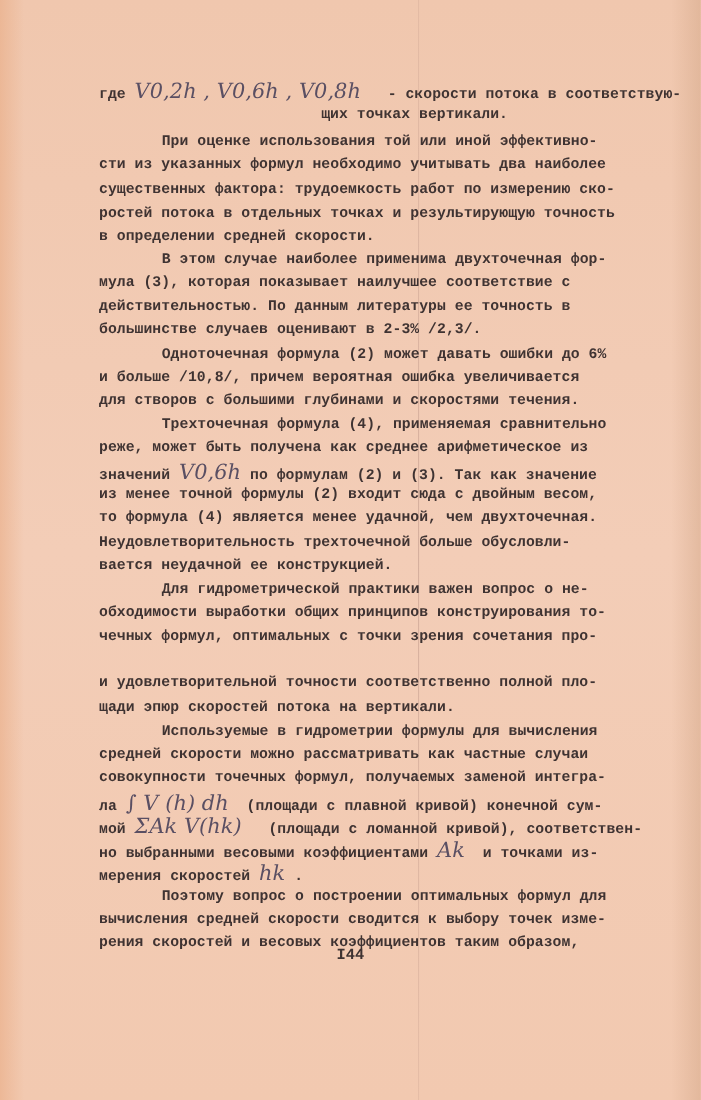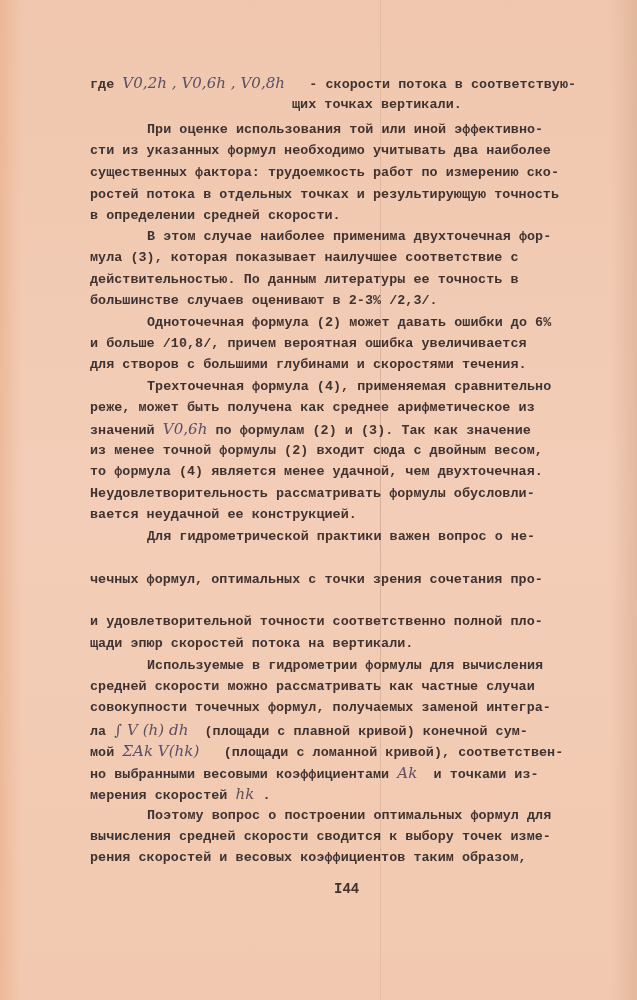--- a/index.html
+++ b/index.html
@@ -22,24 +22,24 @@
     position: absolute; left: 380px; top: 0; width: 1px; height: 1000px;
     background: linear-gradient(180deg, rgba(160,120,110,0.15), rgba(160,120,110,0.35), rgba(160,120,110,0.15));
   }
   .line {
     position: absolute; left: 90px; white-space: pre;
     letter-spacing: 0.05px; line-height: 20px;
   }
   .indent { left: 147px; }
   .hand {
     font-family: "DejaVu Serif", serif; font-style: italic; font-weight: normal;
-    color: #5a4f63; font-size: 15px;
+    color: #5a4f63; font-size: 19px;
   }
   .page-number {
-    position: absolute; left: 334px; top: 861px; font-size: 14px; margin-top: 20px;
+    position: absolute; left: 306px; top: 861px; font-size: 14px;
   }
 </style>
 </head>
 <body>
 
 <div class="page">
   <div class="fold"></div>
 
   <div class="line" style="top:73px"><span>где </span><span class="hand">V0,2h , V0,6h , V0,8h</span><span>   - скорости потока в соответствую-</span></div>
   <div class="line" style="left:292px;top:95px">щих точках вертикали.</div>
@@ -57,24 +57,25 @@
 
   <div class="line indent" style="top:313px">Одноточечная формула (2) может давать ошибки до 6%</div>
   <div class="line" style="top:334px">и больше /10,8/, причем вероятная ошибка увеличивается</div>
   <div class="line" style="top:355px">для створов с большими глубинами и скоростями течения.</div>
 
   <div class="line indent" style="top:377px">Трехточечная формула (4), применяемая сравнительно</div>
   <div class="line" style="top:398px">реже, может быть получена как среднее арифметическое из</div>
   <div class="line" style="top:419px"><span>значений </span><span class="hand">V0,6h</span><span> по формулам (2) и (3). Так как значение</span></div>
   <div class="line" style="top:441px">из менее точной формулы (2) входит сюда с двойным весом,</div>
   <div class="line" style="top:462px">то формула (4) является менее удачной, чем двухточечная.</div>
-  <div class="line" style="top:484px">Неудовлетворительность рассматривать формулы обусловли-</div>
+  <div class="line" style="top:484px">Неудовлетворительность трехточечной больше обусловли-</div>
   <div class="line" style="top:505px">вается неудачной ее конструкцией.</div>
 
   <div class="line indent" style="top:527px">Для гидрометрической практики важен вопрос о не-</div>
+  <div class="line" style="top:548px">обходимости выработки общих принципов конструирования то-</div>
   <div class="line" style="top:570px">чечных формул, оптимальных с точки зрения сочетания про-</div>
   <div class="line" style="top:612px">и удовлетворительной точности соответственно полной пло-</div>
   <div class="line" style="top:634px">щади эпюр скоростей потока на вертикали.</div>
 
   <div class="line indent" style="top:656px">Используемые в гидрометрии формулы для вычисления</div>
   <div class="line" style="top:677px">средней скорости можно рассматривать как частные случаи</div>
   <div class="line" style="top:698px">совокупности точечных формул, получаемых заменой интегра-</div>
   <div class="line" style="top:720px"><span>ла </span><span class="hand">∫ V (h) dh</span><span>  (площади с плавной кривой) конечной сум-</span></div>
   <div class="line" style="top:763px"><span>но выбранными весовыми коэффициентами </span><span class="hand">Ak</span><span>  и точками из-</span></div>
   <div class="line" style="top:741px"><span>мой </span><span class="hand">ΣAk V(hk)</span><span>   (площади с ломанной кривой), соответствен-</span></div>

